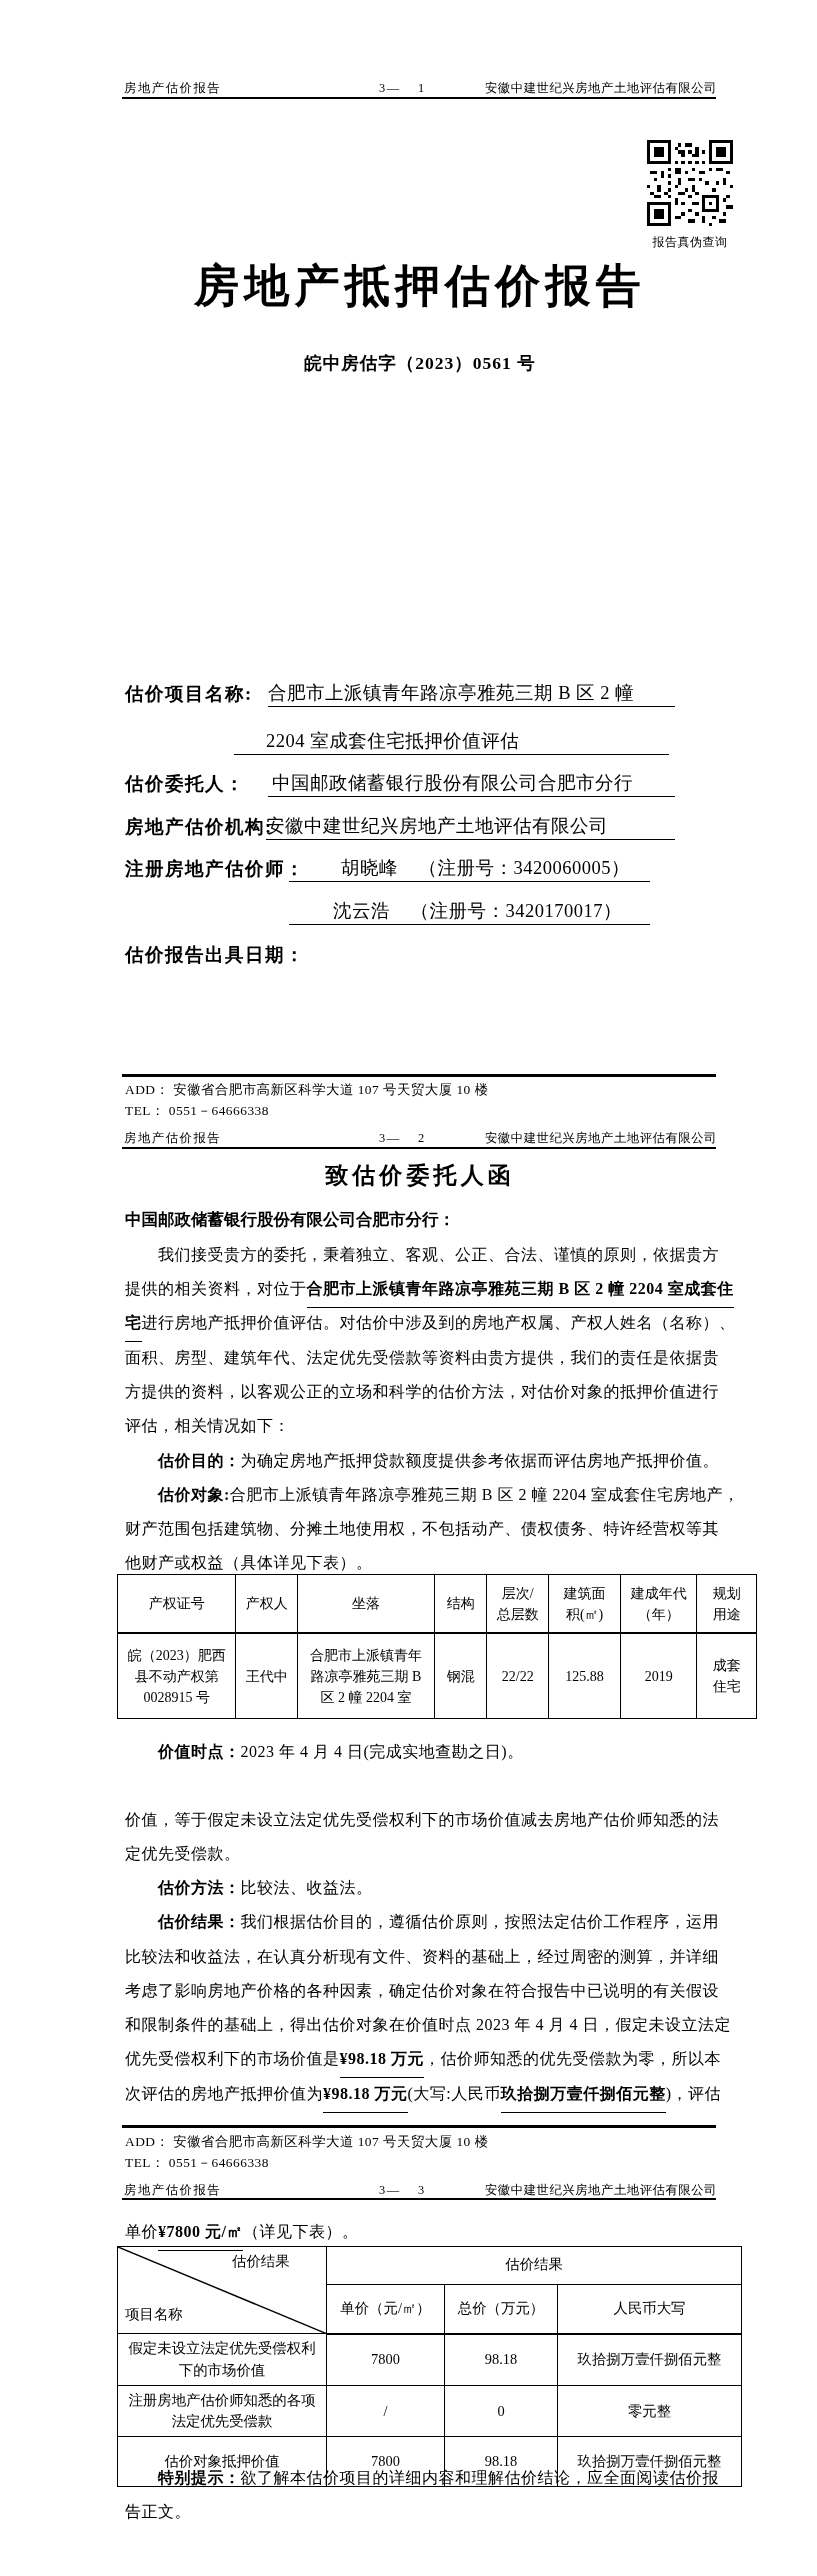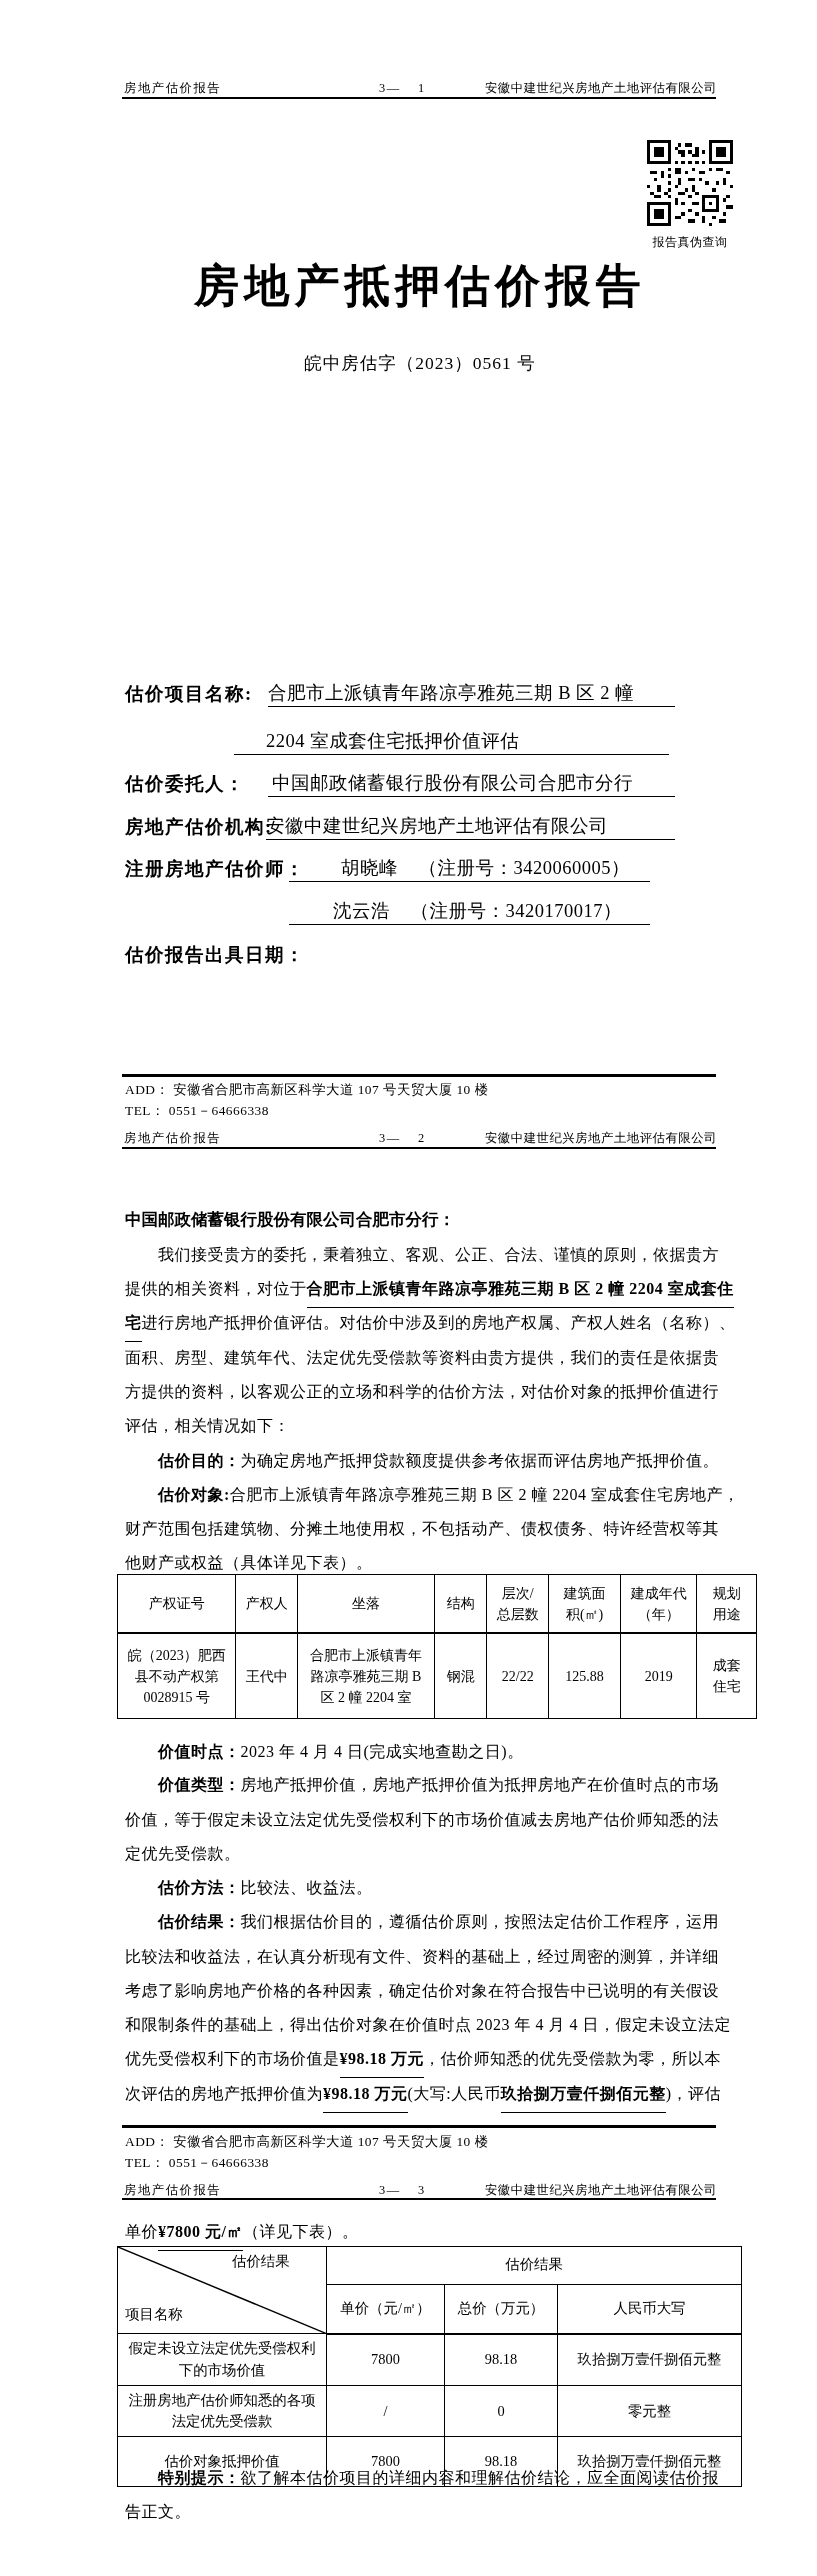--- a/index.html
+++ b/index.html
@@ -3,21 +3,21 @@
 <meta charset="utf-8">
 <style>
   html,body{margin:0;padding:0;background:#ffffff;}
   body{font-family:"Liberation Serif","DejaVu Serif",serif;color:#000;}
   .page{position:relative;width:818px;height:3300px;background:#fff;overflow:hidden;}
   .abs{position:absolute;white-space:pre;line-height:1.15;}
   .rule{position:absolute;background:#000;}
   .hdrtxt{font-size:12.4px;letter-spacing:1.5px;}
   .pgnum{margin-left:17.5px;}
   .bigtitle{font-size:45px;font-weight:bold;letter-spacing:5.2px;text-align:center;width:592px;}
-  .subtitle{font-size:17.5px;font-weight:normal;text-align:center;width:592px;letter-spacing:1px;}
+  .subtitle{font-size:17.5px;font-weight:bold;text-align:center;width:592px;letter-spacing:1px;}
   .qrcap{font-size:12px;text-align:center;width:88px;letter-spacing:0.5px;}
   .flabel{font-size:18.5px;font-weight:bold;letter-spacing:1.5px;}
   .fvalue{font-size:18.5px;border-bottom:1.5px solid #000;box-sizing:border-box;padding-bottom:2.1px;letter-spacing:0.5px;}
   .lettertitle{font-size:23px;font-weight:bold;letter-spacing:4.1px;text-align:center;width:592px;}
   .bodyline{font-size:16px;letter-spacing:0.5px;}
   .b{font-weight:bold;}
   .ub{font-weight:bold;border-bottom:1.5px solid #000;padding-bottom:10px;}
   .salut{font-size:16.5px;font-weight:bold;}
   .ftr{font-size:13.4px;letter-spacing:0.5px;}
   table{border-collapse:collapse;table-layout:fixed;}
@@ -157,20 +157,21 @@
 
   <div class="rule" style="top:1074px;left:122px;width:594px;height:2.6px;"></div>
   <div class="abs ftr" style="top:1082px;left:125px;">ADD： 安徽省合肥市高新区科学大道 107 号天贸大厦 10 楼</div>
   <div class="abs ftr" style="top:1103px;left:125px;">TEL： 0551－64666338</div>
 
   <div class="abs hdrtxt" style="top:1131px;left:124px;">房地产估价报告</div>
   <div class="abs hdrtxt" style="top:1131px;left:379px;"><span>3—</span><span class="pgnum">2</span></div>
   <div class="abs hdrtxt" style="top:1131px;right:101px;letter-spacing:0.5px;">安徽中建世纪兴房地产土地评估有限公司</div>
   <div class="rule" style="top:1147px;left:122px;width:594px;height:2.1px;"></div>
 
+  <div class="abs lettertitle" style="top:1163px;left:124px;">致估价委托人函</div>
   <div class="abs salut" style="top:1211px;left:125px;">中国邮政储蓄银行股份有限公司合肥市分行：</div>
 
   <div class="abs bodyline" style="top:1246px;left:158px;">我们接受贵方的委托，秉着独立、客观、公正、合法、谨慎的原则，依据贵方</div>
   <div class="abs bodyline" style="top:1280px;left:125px;"><span>提供的相关资料，对位于</span><span class="ub">合肥市上派镇青年路凉亭雅苑三期 B 区 2 幢 2204 室成套住</span></div>
   <div class="abs bodyline" style="top:1314px;left:125px;"><span class="ub">宅</span><span>进行房地产抵押价值评估。对估价中涉及到的房地产权属、产权人姓名（名称）、</span></div>
   <div class="abs bodyline" style="top:1349px;left:125px;">面积、房型、建筑年代、法定优先受偿款等资料由贵方提供，我们的责任是依据贵</div>
   <div class="abs bodyline" style="top:1383px;left:125px;">方提供的资料，以客观公正的立场和科学的估价方法，对估价对象的抵押价值进行</div>
   <div class="abs bodyline" style="top:1417px;left:125px;">评估，相关情况如下：</div>
 
   <div class="abs bodyline" style="top:1452px;left:158px;"><span class="b">估价目的：</span><span>为确定房地产抵押贷款额度提供参考依据而评估房地产抵押价值。</span></div>
@@ -218,21 +219,20 @@
         <td>22/22</td>
         <td>125.88</td>
         <td>2019</td>
         <td>成套
 住宅</td>
       </tr>
     </tbody>
   </table>
 
   <div class="abs bodyline" style="top:1743px;left:158px;"><span class="b">价值时点：</span><span>2023 年 4 月 4 日(完成实地查勘之日)。</span></div>
-  <div class="abs bodyline" style="top:1776px;left:158px;"><span class="b">价值类型：</span><span>房地产抵押价值，房地产抵押价值为抵押房地产在价值时点的市场</span></div>
   <div class="abs bodyline" style="top:1811px;left:125px;">价值，等于假定未设立法定优先受偿权利下的市场价值减去房地产估价师知悉的法</div>
   <div class="abs bodyline" style="top:1845px;left:125px;">定优先受偿款。</div>
   <div class="abs bodyline" style="top:1879px;left:158px;"><span class="b">估价方法：</span><span>比较法、收益法。</span></div>
 
   <div class="abs bodyline" style="top:1913px;left:158px;"><span class="b">估价结果：</span><span>我们根据估价目的，遵循估价原则，按照法定估价工作程序，运用</span></div>
   <div class="abs bodyline" style="top:1982px;left:125px;">考虑了影响房地产价格的各种因素，确定估价对象在符合报告中已说明的有关假设</div>
   <div class="abs bodyline" style="top:1948px;left:125px;">比较法和收益法，在认真分析现有文件、资料的基础上，经过周密的测算，并详细</div>
   <div class="abs bodyline" style="top:2016px;left:125px;">和限制条件的基础上，得出估价对象在价值时点 2023 年 4 月 4 日，假定未设立法定</div>
   <div class="abs bodyline" style="top:2050px;left:125px;"><span>优先受偿权利下的市场价值是</span><span class="ub">¥98.18 万元</span><span>，估价师知悉的优先受偿款为零，所以本</span></div>
   <div class="abs bodyline" style="top:2085px;left:125px;"><span>次评估的房地产抵押价值为</span><span class="ub">¥98.18 万元</span><span>(大写:人民币</span><span class="ub">玖拾捌万壹仟捌佰元整</span><span>)，评估</span></div>

